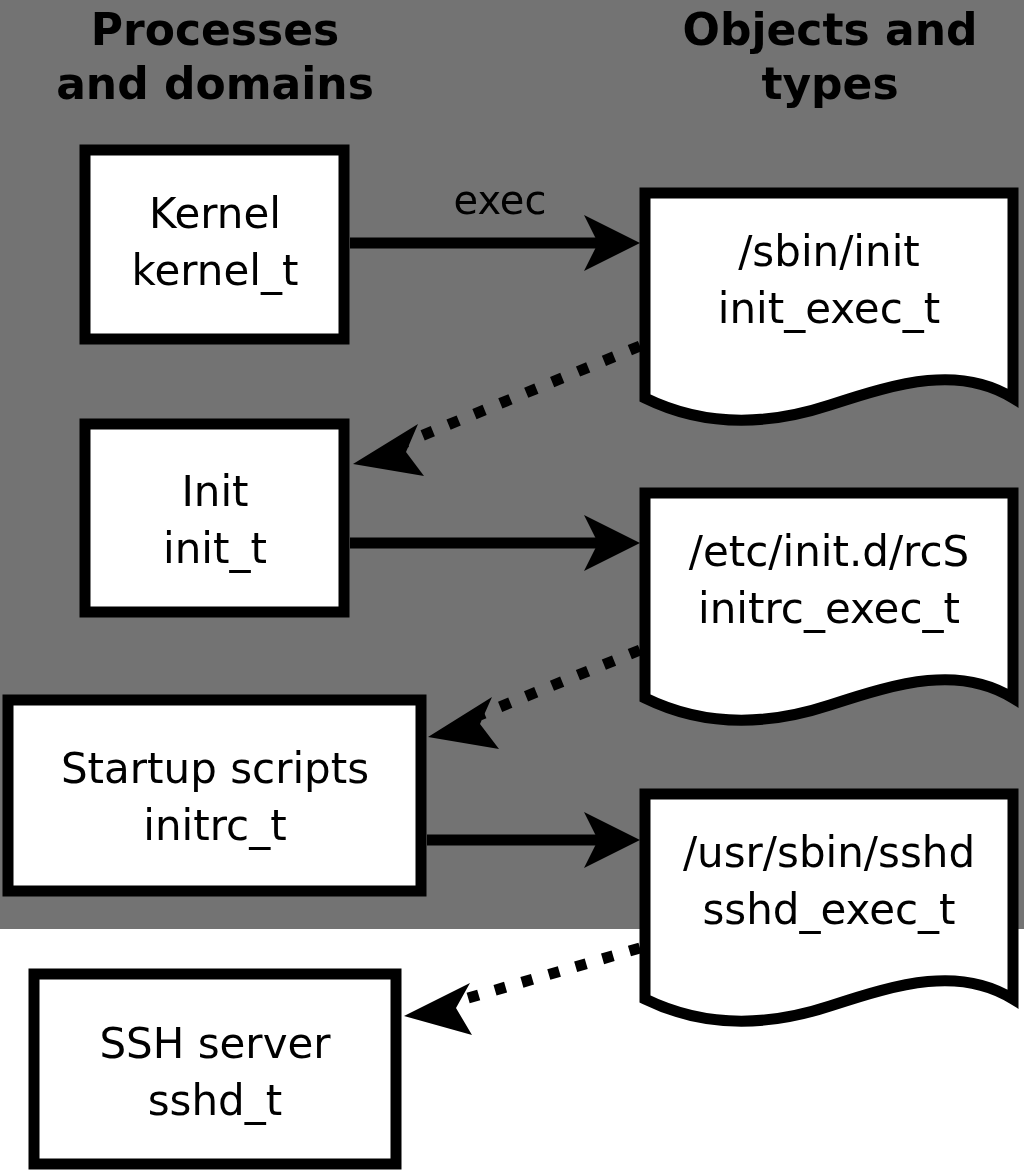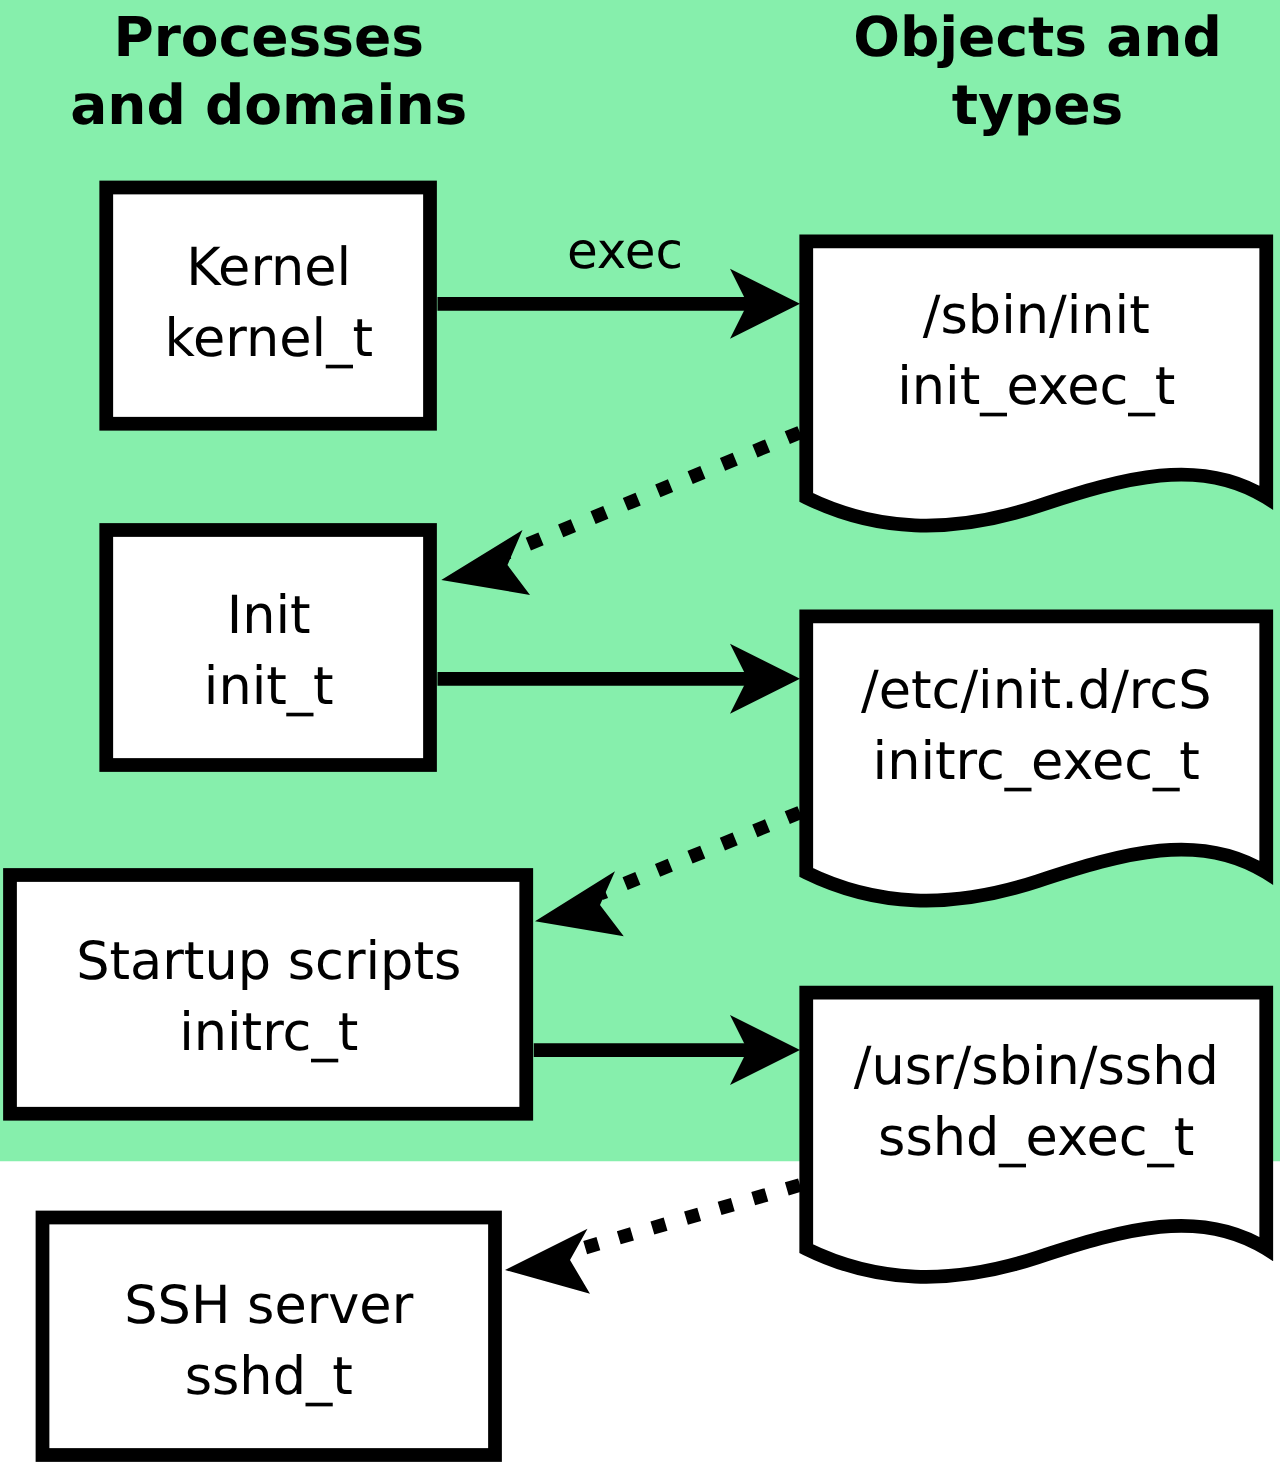--- a/index.html
+++ b/index.html
@@ -10,21 +10,21 @@
   body {
     width: 1024px;
     height: 1173px;
     font-family: "Liberation Sans", sans-serif;
     overflow: hidden;
   }
   #diagram-root {
     position: relative;
     width: 1024px;
     height: 929px;
-    background: #86efac;
+    background: #737373;
   }
   svg#diagram-svg {
     position: absolute;
     top: 0;
     left: 0;
     width: 1024px;
     height: 1173px;
     display: block;
   }
   .col-header {

